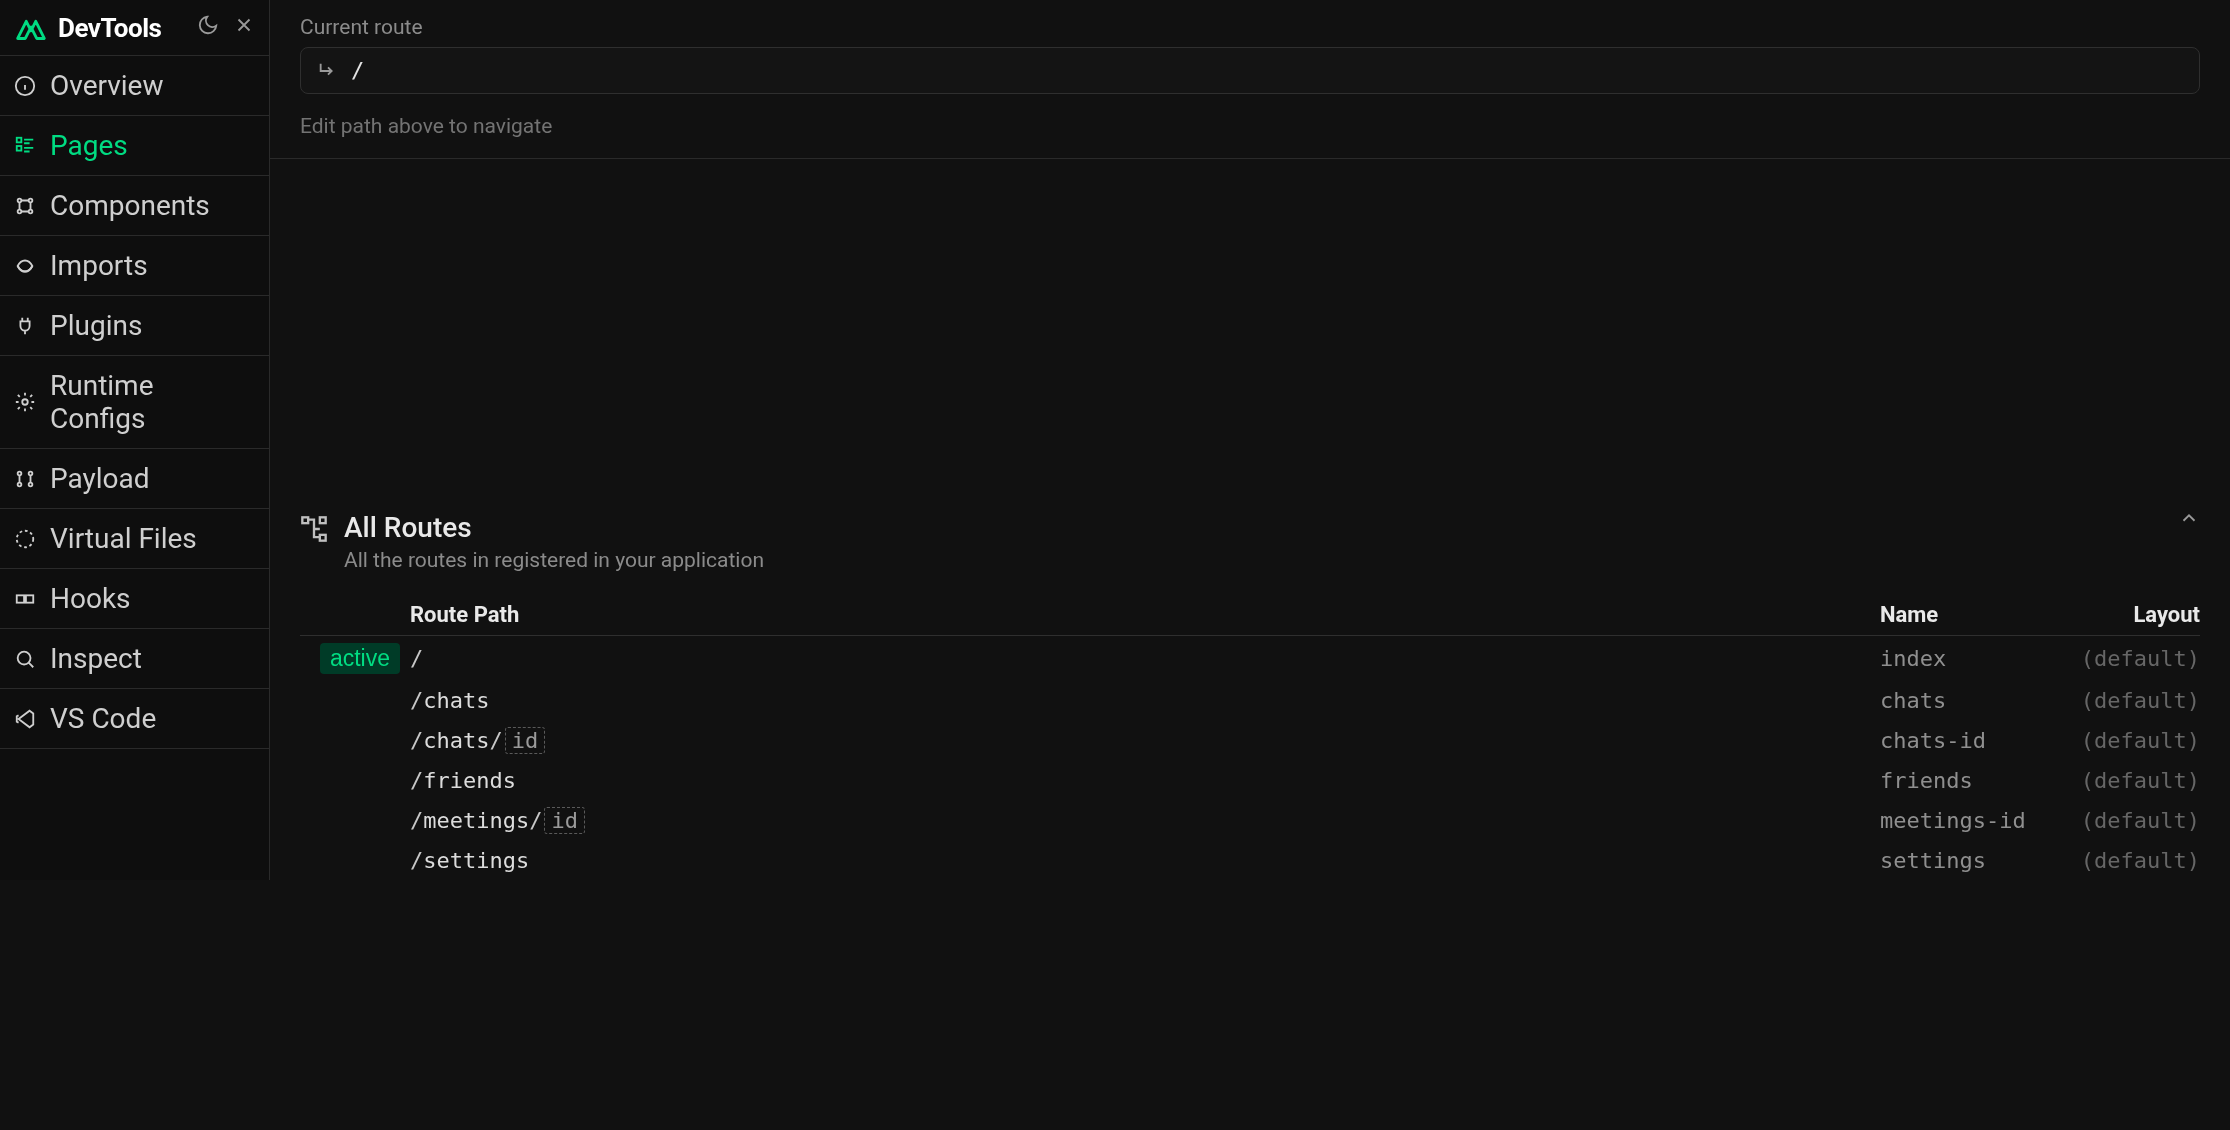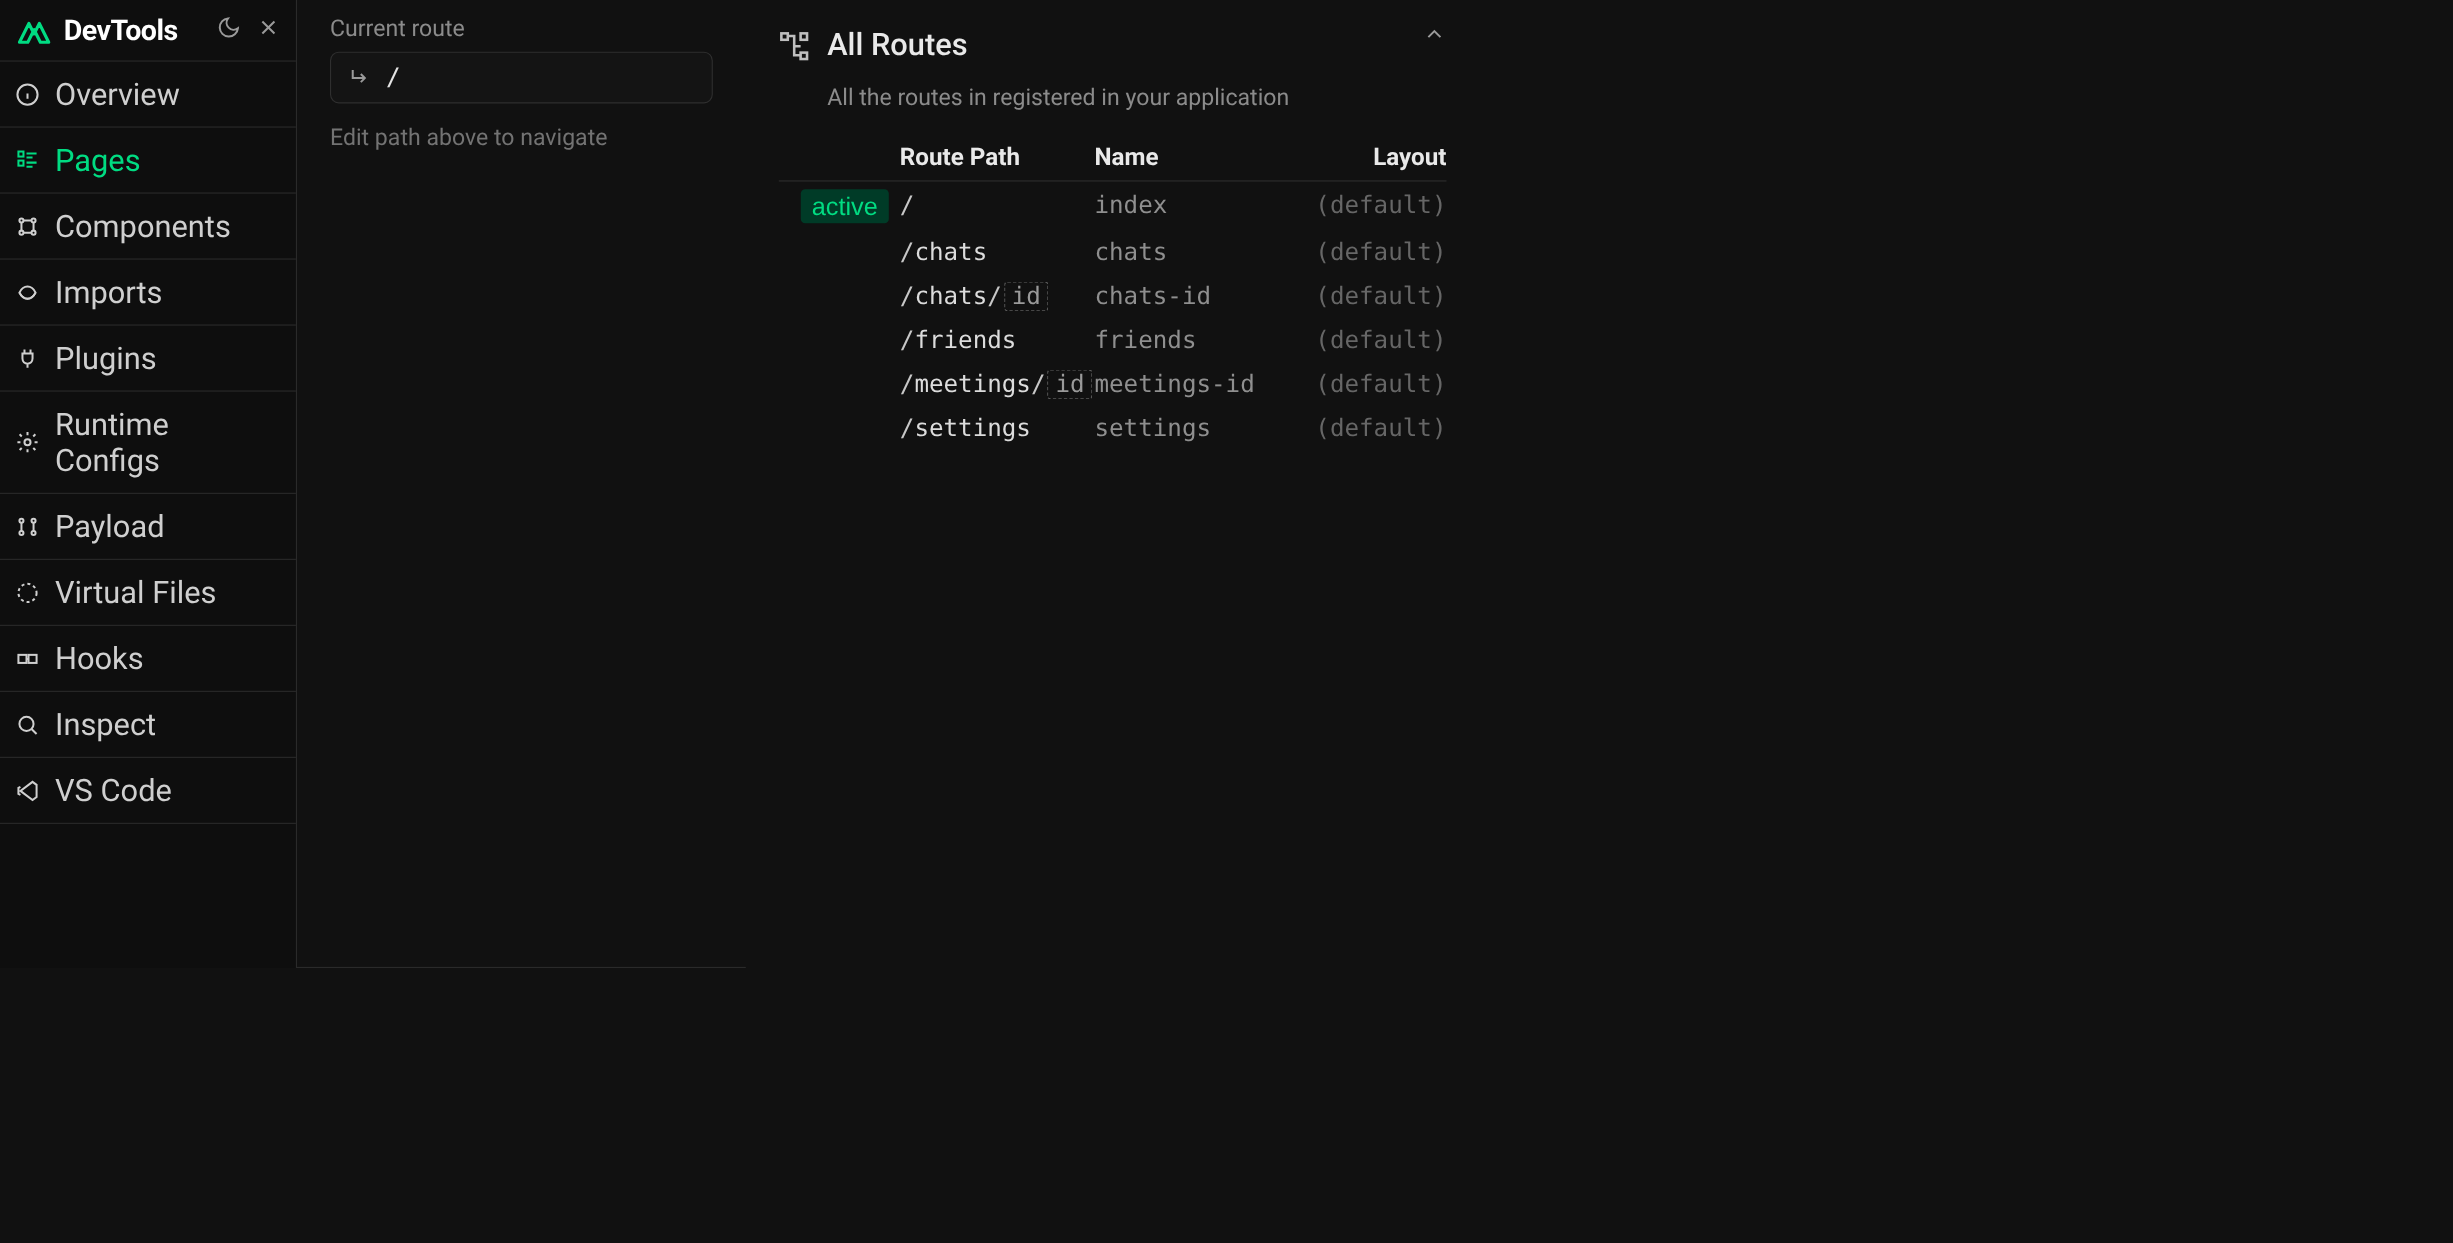--- a/index.html
+++ b/index.html
@@ -16,37 +16,37 @@
     font-size:26px; letter-spacing:-0.5px; color:#ffffff; }
   .logo svg { width:38px; height:30px; }
   .sb-header-actions { display:flex; gap:14px; color:#9a9a9a; }
   .sb-header-actions svg { width:22px; height:22px; }
   .sb-item { display:flex; align-items:center; gap:14px;
     padding:13px 14px; border-bottom:1px solid #2a2a2a; color:#cfcfcf;
     cursor:pointer; font-size:28px; }
   .sb-item svg { width:22px; height:22px; flex:0 0 22px; }
   .sb-item.active { color:#00dc82; }
   
-  .main { flex:1; display:flex; flex-direction:row; min-width:0; }
+  .main { flex:1; display:flex; flex-direction:column; min-width:0;justify-content:space-between; }
   .route-panel { padding:15px 30px 20px 30px; border-bottom:1px solid #2a2a2a; }
   .label-sm { color:#8b8b8b; font-size:21px; margin-bottom:8px; }
   .route-input { display:flex; align-items:center; gap:12px;
     border:1px solid #2f2f2f; border-radius:8px; background:#141414;
     padding:10px 16px; }
   .route-input svg { width:22px; height:22px; color:#9a9a9a; }
   .route-input input { flex:1; background:transparent; border:none; outline:none;
     color:#e5e5e5; font-size:22px; font-family:ui-monospace,Menlo,monospace; }
   .hint { color:#737373; font-size:21px; margin-top:20px; }
   
   .section { display:flex; flex-direction:column; }
   .section-header { display:flex; align-items:flex-start; gap:16px;
     padding:24px 30px 18px 30px; position:relative; }
   .section-header svg.treeicon { width:28px; height:28px; margin-top:4px; color:#bfbfbf; }
   .section-title { font-size:28px; font-weight:500; color:#e9e9e9; }
-  .section-sub { color:#8b8b8b; font-size:21px; margin-top:20px; }
+  .section-sub { color:#8b8b8b; font-size:21px; margin-top:4px; }
   .collapse { position:absolute; right:30px; top:20px; color:#9a9a9a; }
   .collapse svg{width:22px;height:22px;}
   
   .table { margin:4px 30px 0 30px; }
   .thead { display:grid; grid-template-columns: 110px 1fr 170px 150px;
     border-bottom:1px solid #2f2f2f; padding:8px 0; font-weight:700;
     font-size:22px; color:#e9e9e9; }
   .thead .th-path{grid-column:2;}
   .thead .th-name{grid-column:3;}
   .thead .th-layout{grid-column:4;text-align:right;}

